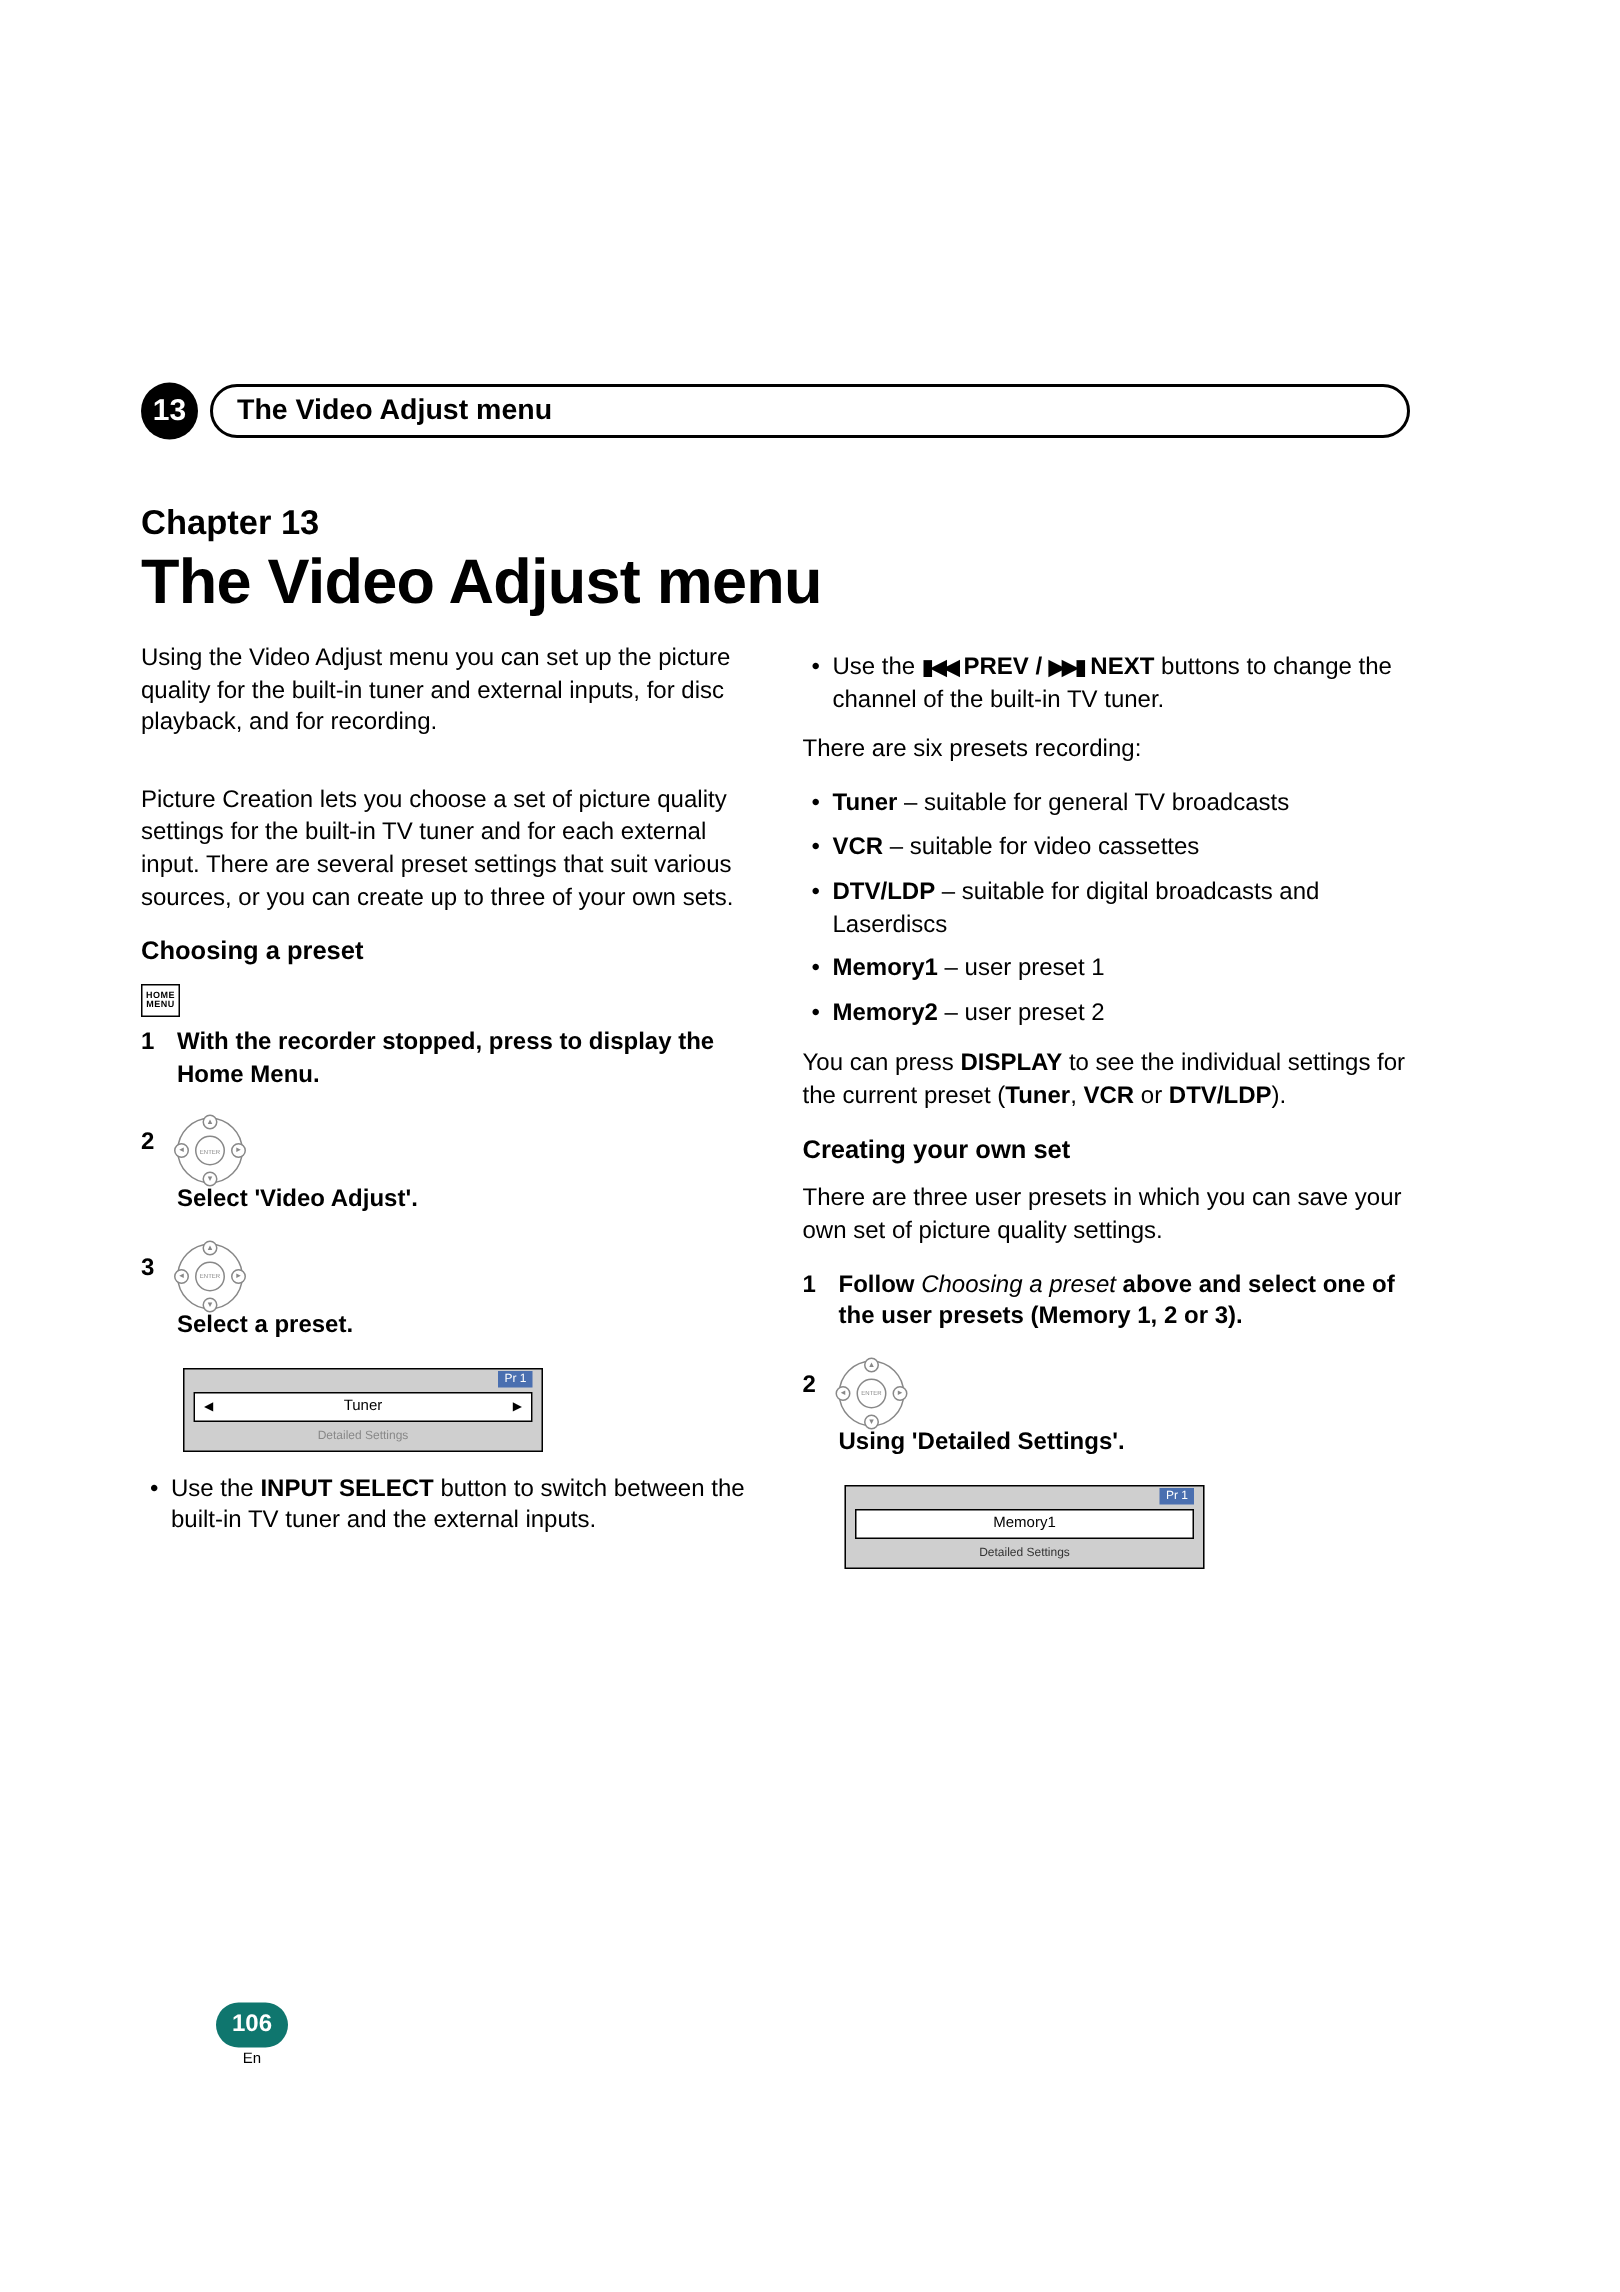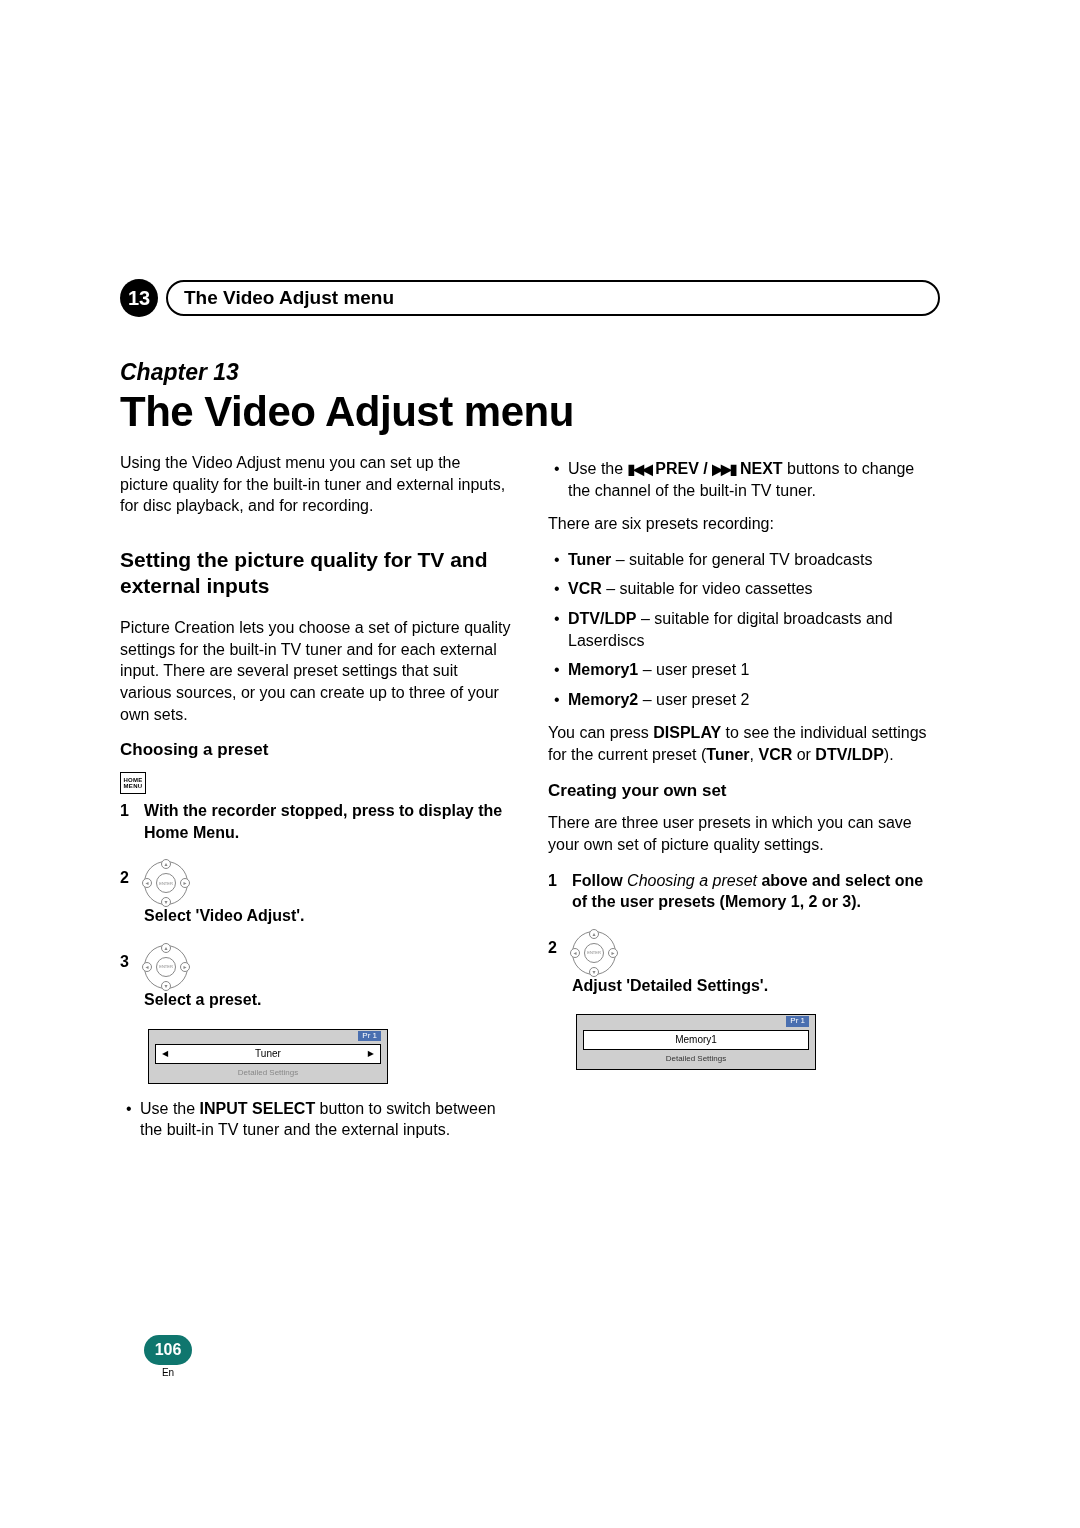--- a/index.html
+++ b/index.html
@@ -5,22 +5,21 @@
   * { box-sizing: border-box; margin: 0; padding: 0; }
   body {
     background: #fff;
     font-family: Arial, Helvetica, sans-serif;
     color: #000;
     width: 1080px;
     height: 1528px;
     position: relative;
   }
   .page {
-    padding: 255px 140px 60px 120px;
-    margin-top: 24px;
+    padding: 255px 140px 60px 94px;
   }
   .header-bar {
     display: flex;
     align-items: center;
     margin-bottom: 42px;
   }
   .chapter-badge {
     width: 38px; height: 38px;
     background: #000;
     color: #fff;
@@ -40,21 +39,20 @@
     display: flex;
     align-items: center;
     padding: 0 16px;
     font-weight: bold;
     font-size: 19px;
   }
   .chapter-label {
     font-weight: bold;
     font-size: 23px;
     margin-bottom: 2px;
-    font-style: italic;
   }
   .chapter-title {
     font-weight: bold;
     font-size: 42px;
     letter-spacing: -0.5px;
     margin-bottom: 16px;
   }
   .columns {
     display: flex;
     gap: 36px;
@@ -222,21 +220,20 @@
   </div>
 
   <div class="chapter-label">Chapter 13</div>
   <div class="chapter-title">The Video Adjust menu</div>
 
   <div class="columns">
 
     <div class="col">
       <p class="intro">Using the Video Adjust menu you can set up the picture quality for the built-in tuner and external inputs, for disc playback, and for recording.</p>
 
-      <div class="section-h">Setting the picture quality for TV and external inputs</div>
 
       <p>Picture Creation lets you choose a set of picture quality settings for the built-in TV tuner and for each external input. There are several preset settings that suit various sources, or you can create up to three of your own sets.</p>
 
       <div class="sub-h">Choosing a preset</div>
 
       <div style="margin-bottom:6px;">
         <span class="home-menu-icon">HOME<br>MENU</span>
       </div>
 
       <div class="step">
@@ -333,21 +330,21 @@
         <div class="step-num">2</div>
         <div class="step-body inline">
           <div class="nav-cluster">
             <div class="ring"></div>
             <div class="enter">ENTER</div>
             <div class="arrow up">▴</div>
             <div class="arrow down">▾</div>
             <div class="arrow left">◂</div>
             <div class="arrow right">▸</div>
           </div>
-          <span class="step-text">Adjust 'Detailed Settings'.</span>
+          <span class="step-text">Using 'Detailed Settings'.</span>
         </div>
       </div>
 
       <div class="osd">
         <div class="osd-top">
             <span style="background:#4a6fb0;color:#fff;padding:0 4px;">Pr 1</span>
           </div>
         <div class="osd-row" style="justify-content:center;">
           <span>Memory1</span>
         </div>

